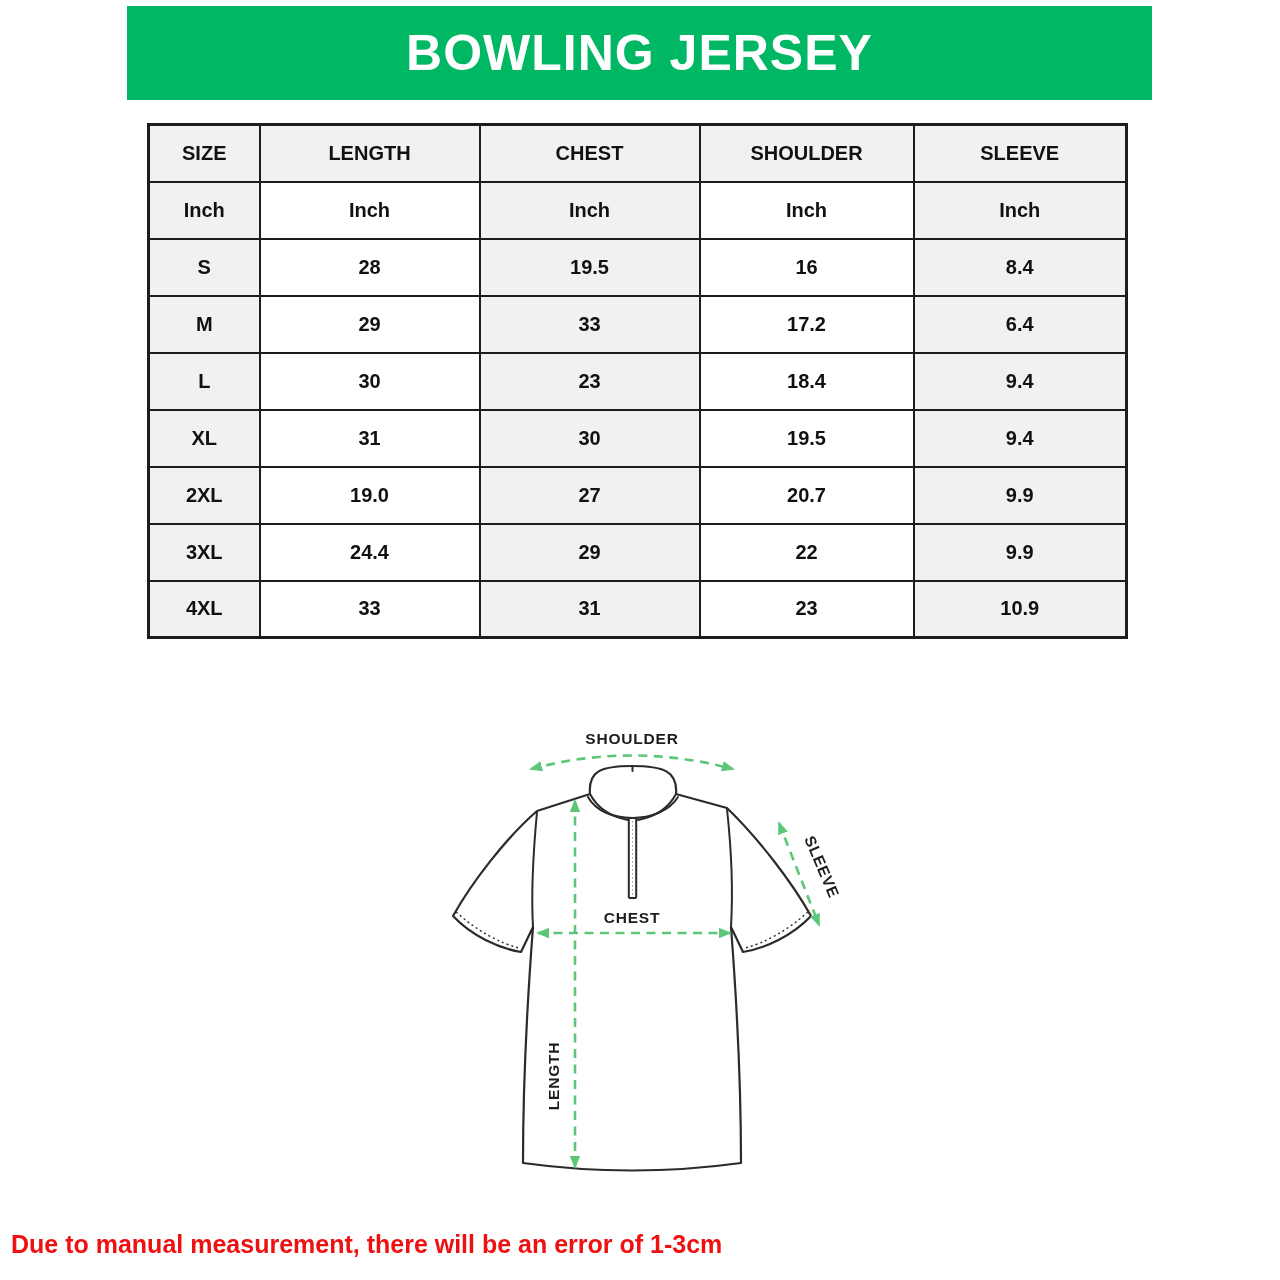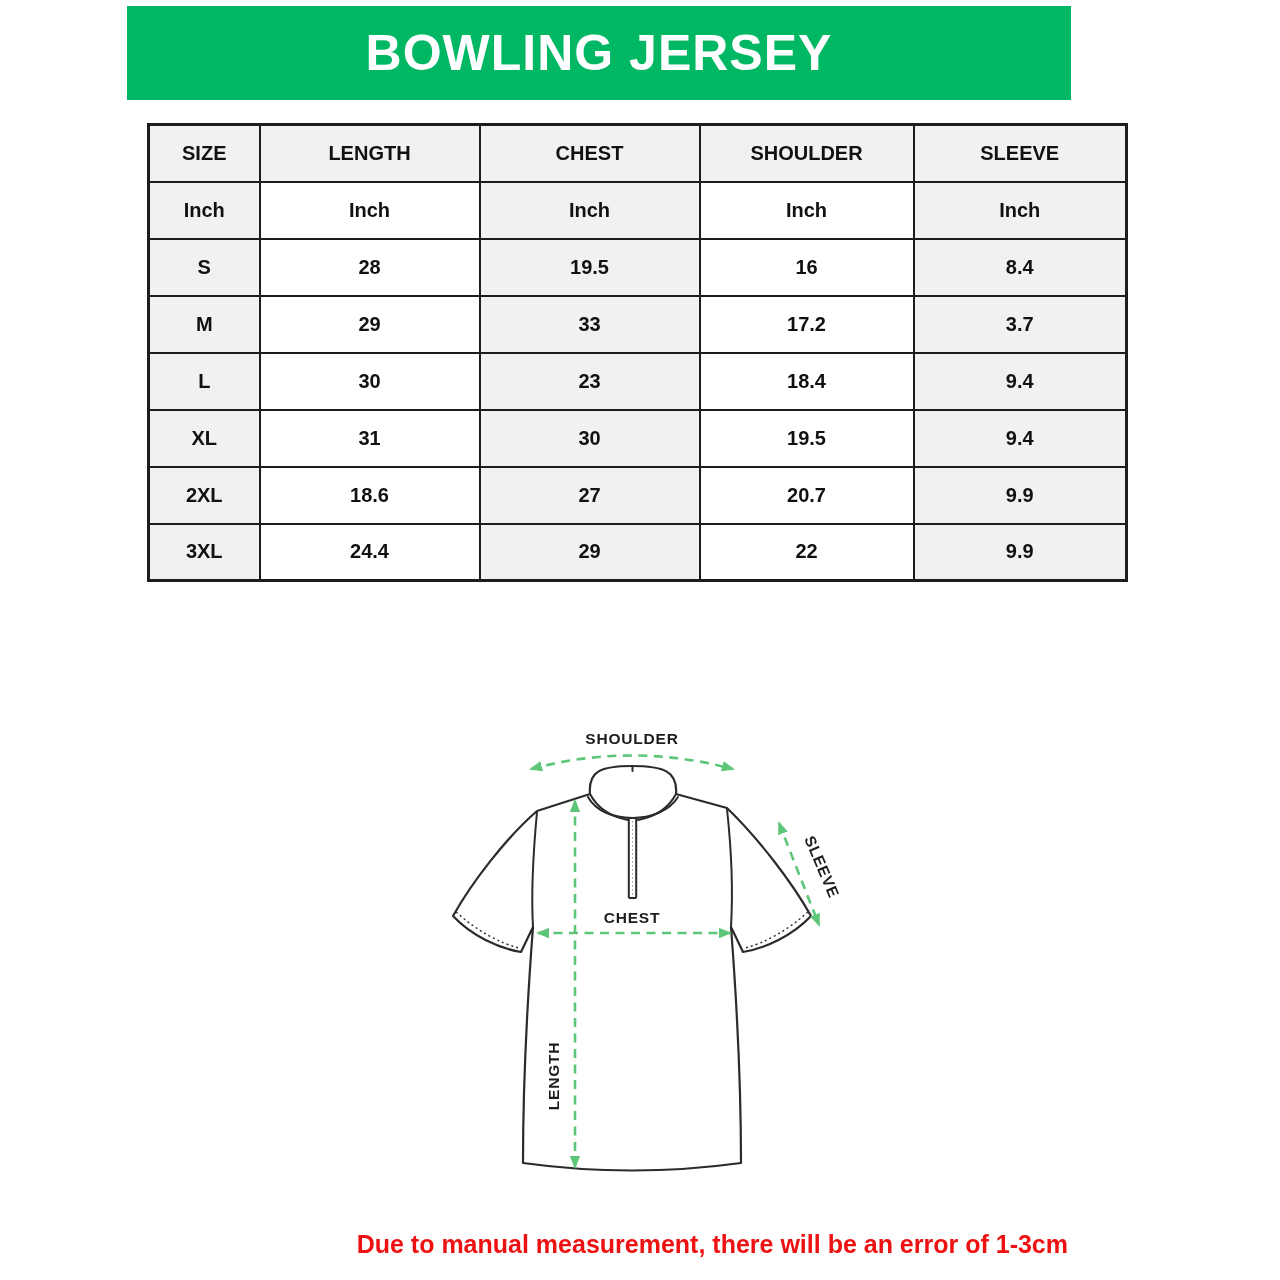--- a/index.html
+++ b/index.html
@@ -9,21 +9,21 @@
     --cell-gray:#f1f1f1;
     --border-dark:#1d1d1d;
   }
   *{box-sizing:border-box;margin:0;padding:0;}
   html,body{background:#ffffff;}
   body{font-family:"Liberation Sans","DejaVu Sans",sans-serif;}
   .page{position:relative;width:1280px;height:1280px;background:#ffffff;overflow:hidden;}
 
   
   .banner{
-    position:absolute;left:127px;top:6px;width:944px;height:94px;
+    position:absolute;left:127px;top:6px;width:1025px;height:94px;
     background:var(--banner-green);
     display:flex;align-items:center;justify-content:center;
   }
   .banner-title{
     color:#ffffff;font-size:50px;font-weight:700;letter-spacing:1px;
   }
 
   
   .table-wrap{position:absolute;left:147px;top:123px;}
   table.size-chart{
@@ -46,22 +46,22 @@
     font-family:"Liberation Sans","DejaVu Sans",sans-serif;
     font-size:15.5px;font-weight:700;fill:#1c1c1c;letter-spacing:0.8px;
   }
   .outline{fill:#ffffff;stroke:#2b2b2b;stroke-width:2.2;stroke-linejoin:round;stroke-linecap:round;}
   .seam{fill:none;stroke:#2b2b2b;stroke-width:2;stroke-linecap:round;}
   .cuff{fill:none;stroke:#2b2b2b;stroke-width:1.4;stroke-dasharray:2 3;}
   .measure{fill:none;stroke:var(--arrow-green);stroke-width:2.6;stroke-dasharray:9 6.5;}
 
   
   .note{
-    position:absolute;left:0;top:1230px;width:1068px;
-    text-align:right;font-size:25px;font-weight:700;color:var(--note-red);
+    position:absolute;left:11px;top:1230px;width:1068px;
+    text-align:left;font-size:25px;font-weight:700;color:var(--note-red);
   }
 </style>
 </head>
 <body>
 
 <div class="page">
 
   <div class="banner">
     <div class="banner-title">BOWLING JERSEY</div>
   </div>
@@ -95,49 +95,56 @@
         <td>28</td>
         <td>19.5</td>
         <td>16</td>
         <td>8.4</td>
       </tr>
       <tr class="body">
         <td>M</td>
         <td>29</td>
         <td>33</td>
         <td>17.2</td>
-        <td>3.7</td>
+        <td>6.4</td>
       </tr>
       <tr class="body">
         <td>L</td>
         <td>30</td>
         <td>23</td>
         <td>18.4</td>
         <td>9.4</td>
       </tr>
       <tr class="body">
         <td>XL</td>
         <td>31</td>
         <td>30</td>
         <td>19.5</td>
         <td>9.4</td>
       </tr>
       <tr class="body">
         <td>2XL</td>
-        <td>18.6</td>
+        <td>19.0</td>
         <td>27</td>
         <td>20.7</td>
         <td>9.9</td>
       </tr>
       <tr class="body">
         <td>3XL</td>
         <td>24.4</td>
         <td>29</td>
         <td>22</td>
         <td>9.9</td>
+      </tr>
+      <tr class="body">
+        <td>4XL</td>
+        <td>33</td>
+        <td>31</td>
+        <td>23</td>
+        <td>10.9</td>
       </tr>
     </tbody>
       </table>
   </div>
 
   <svg class="diagram" width="430" height="530" viewBox="430 700 430 530" xmlns="http://www.w3.org/2000/svg">
     <defs>
       <marker id="arr" viewBox="0 0 10 8" refX="8.5" refY="4" markerUnits="userSpaceOnUse" markerWidth="13" markerHeight="11" orient="auto-start-reverse">
         <path d="M0,0 L10,4 L0,8 Z" fill="#5dc679"></path>
       </marker>

